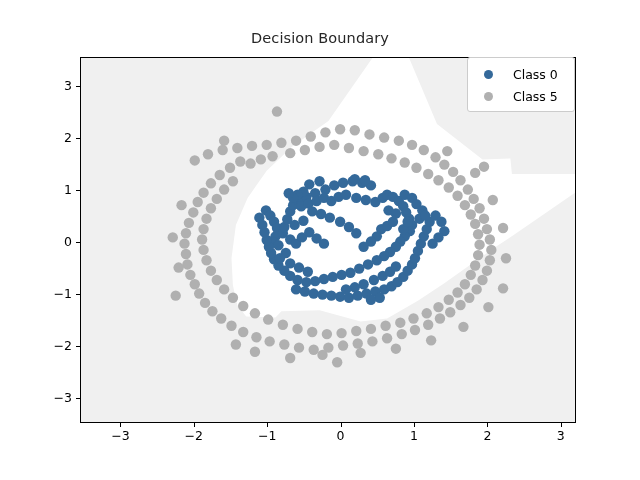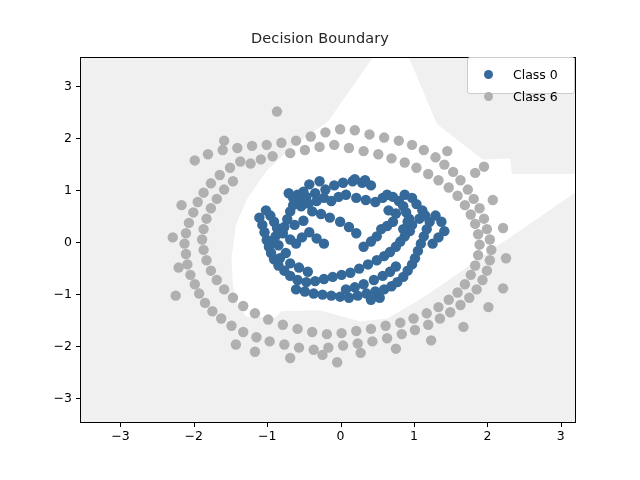--- a/index.html
+++ b/index.html
@@ -18,21 +18,21 @@
   
   .tick{position:absolute;background:#000;}
   .xtick{width:1px;height:4px;top:423px;}
   .ytick{height:1px;width:4px;left:76px;}
   .xlab{position:absolute;font-size:12.5px;color:#000;text-align:center;
         width:40px;top:428px;}
   .ylab{position:absolute;font-size:12.5px;color:#000;text-align:right;
         width:30px;left:42px;}
 
   
-  #legend{position:absolute;left:467px;top:57px;width:108px;height:37px;
+  #legend{position:absolute;left:467px;top:57px;width:108px;height:55px;
           background:#ffffff;border:1px solid #cccccc;border-radius:3px;
           box-sizing:border-box;padding:5px 7px;}
   .legrow{display:flex;align-items:center;height:22px;}
   .legdot{width:9px;height:9px;border-radius:50%;margin-left:9px;margin-right:20px;}
   .legtxt{font-size:12.5px;color:#000;}
 </style>
 </head>
 <body>
 
 <div id="figure">
@@ -376,17 +376,17 @@
       <div class="ylab" style="top: 77.6px;">3</div>
     </div>
 
   <div id="legend">
     <div class="legrow">
       <span class="legdot" style="background: rgb(52, 105, 154);"></span>
       <span class="legtxt">Class 0</span>
     </div>
     <div class="legrow">
       <span class="legdot" style="background: rgb(176, 176, 176);"></span>
-      <span class="legtxt">Class 6</span>
+      <span class="legtxt">Class 5</span>
     </div>
   </div>
 
 </div>
 
 </body></html>

